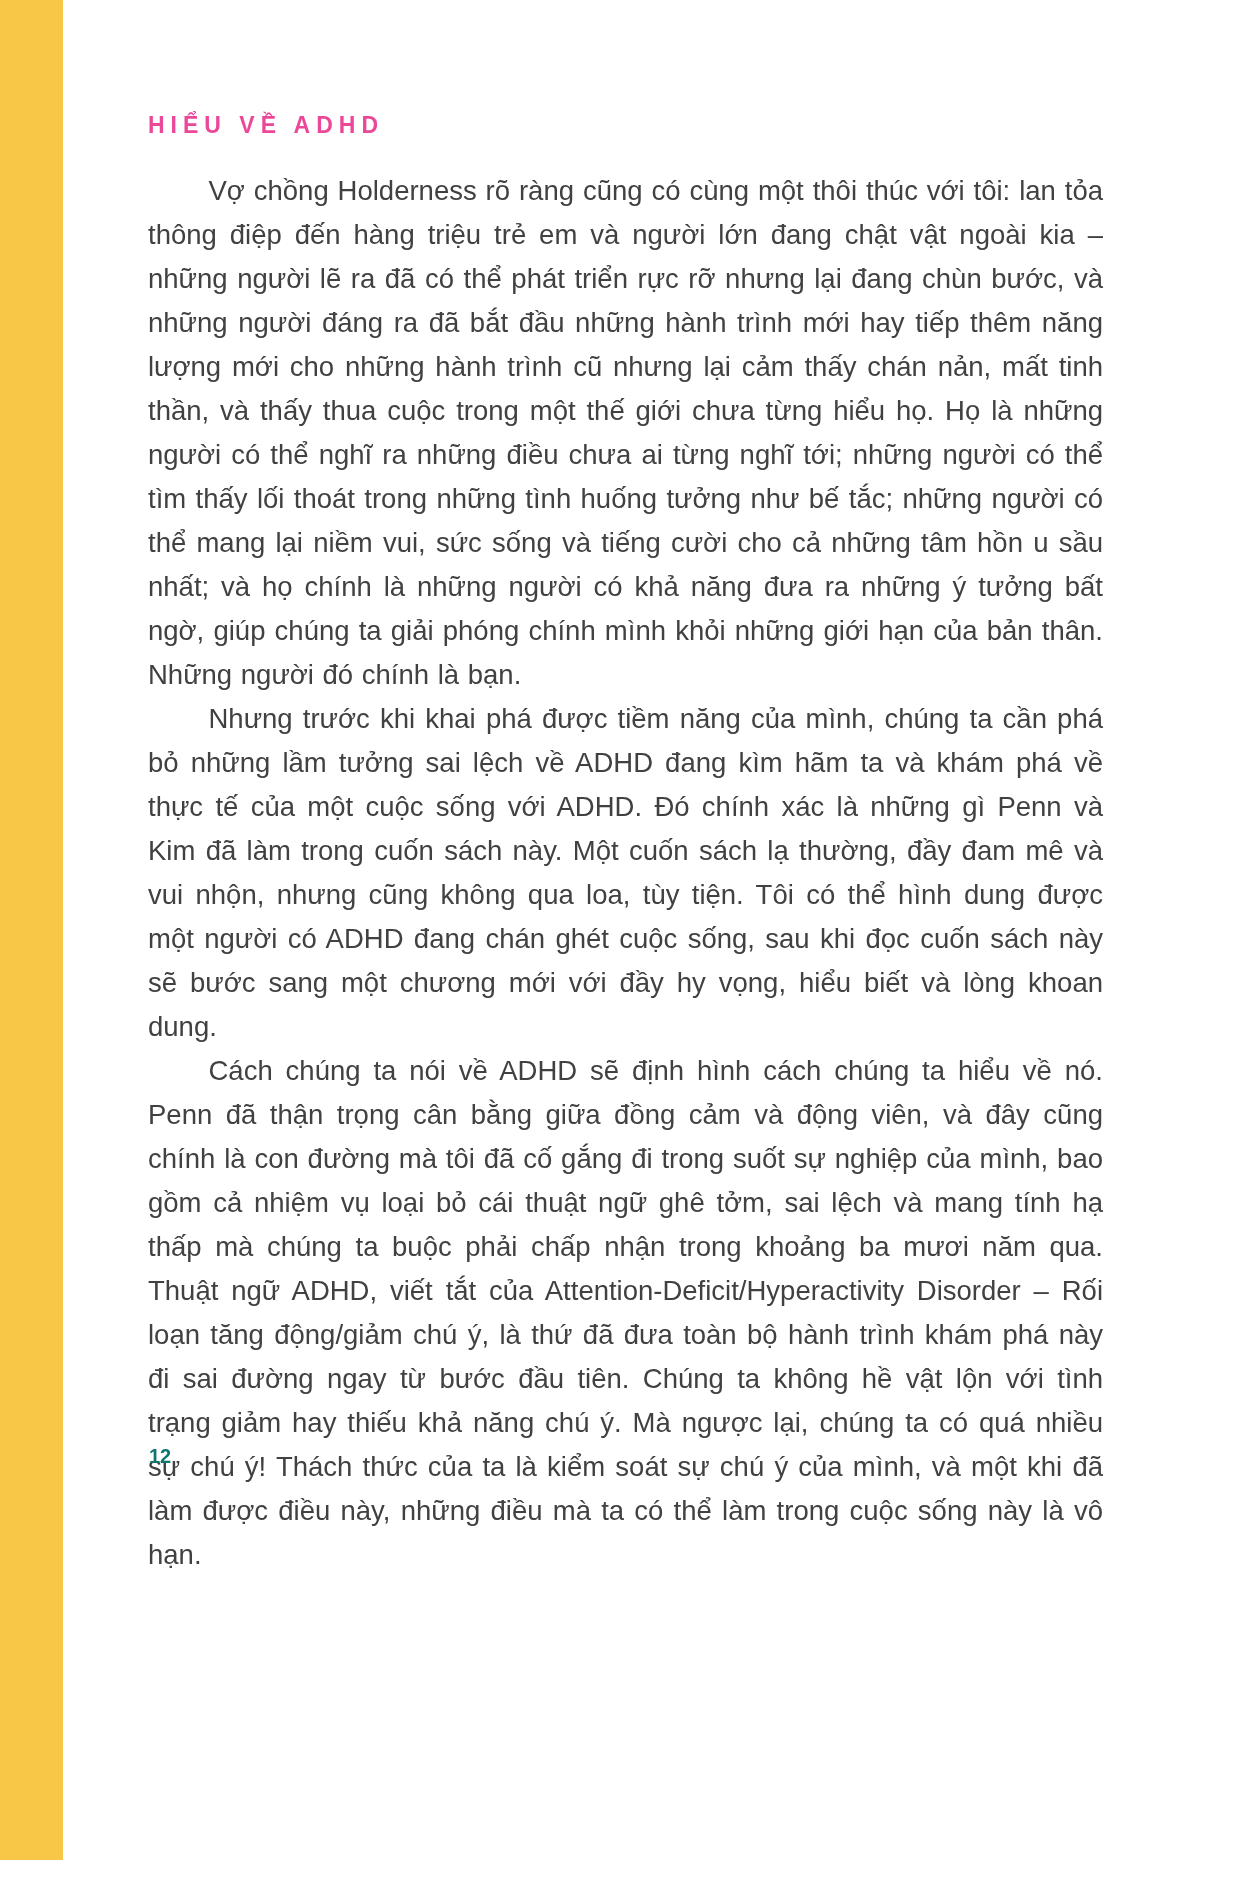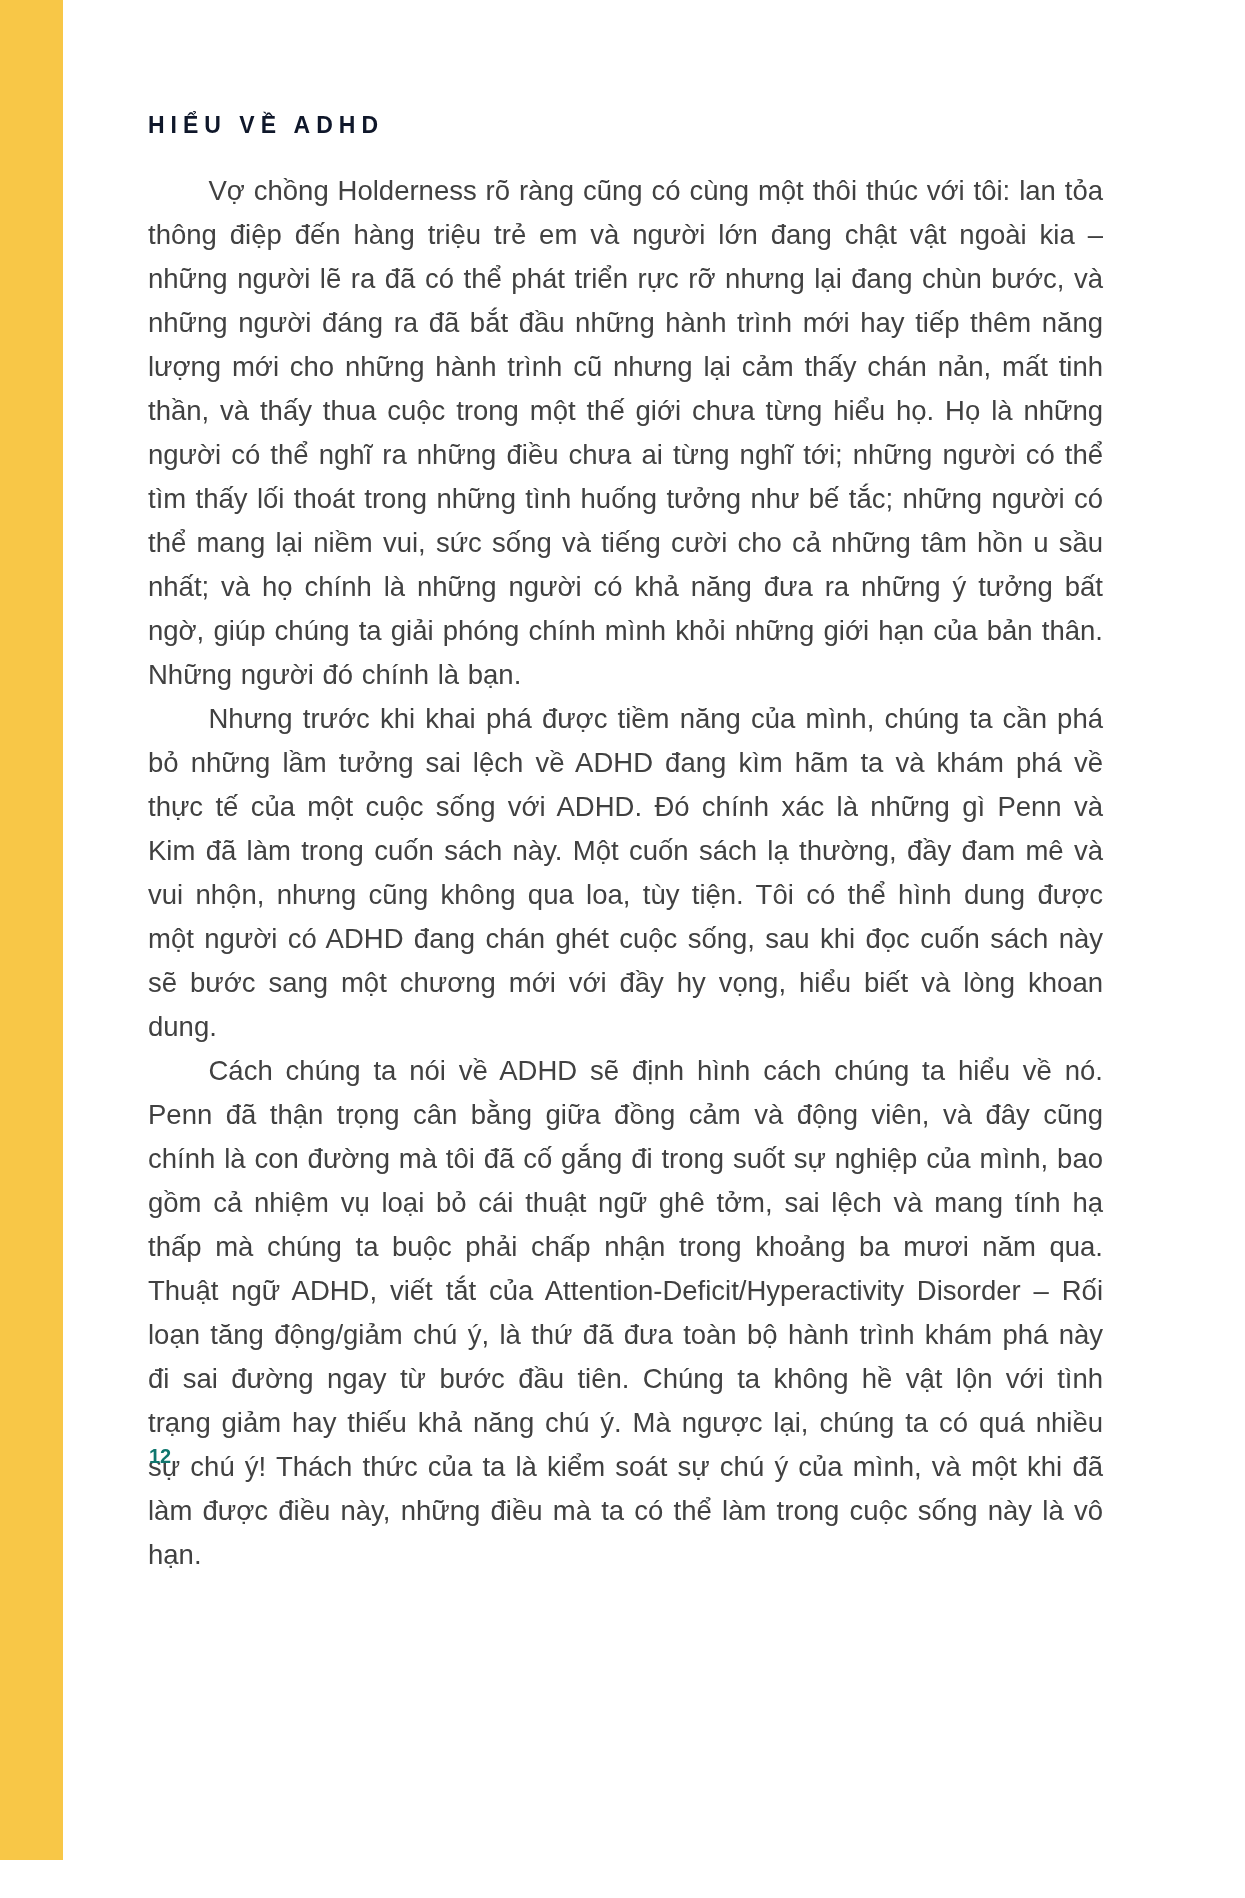--- a/index.html
+++ b/index.html
@@ -27,21 +27,21 @@
     position: absolute;
     left: 148px;
     top: 112px;
     width: 955px;
     color: #3d3d3d;
   }
   .running-header {
     font-size: 23px;
     font-weight: 600;
     letter-spacing: 6px;
-    color: #0f172a;
+    color: #ec4899;
     margin: 0 0 30px 0;
   }
   .body-text p {
     margin: 0;
     font-size: 27.5px;
     line-height: 44px;
     text-align: justify;
     text-indent: 2.2em;
     color: #414141;
     word-spacing: 1px;

